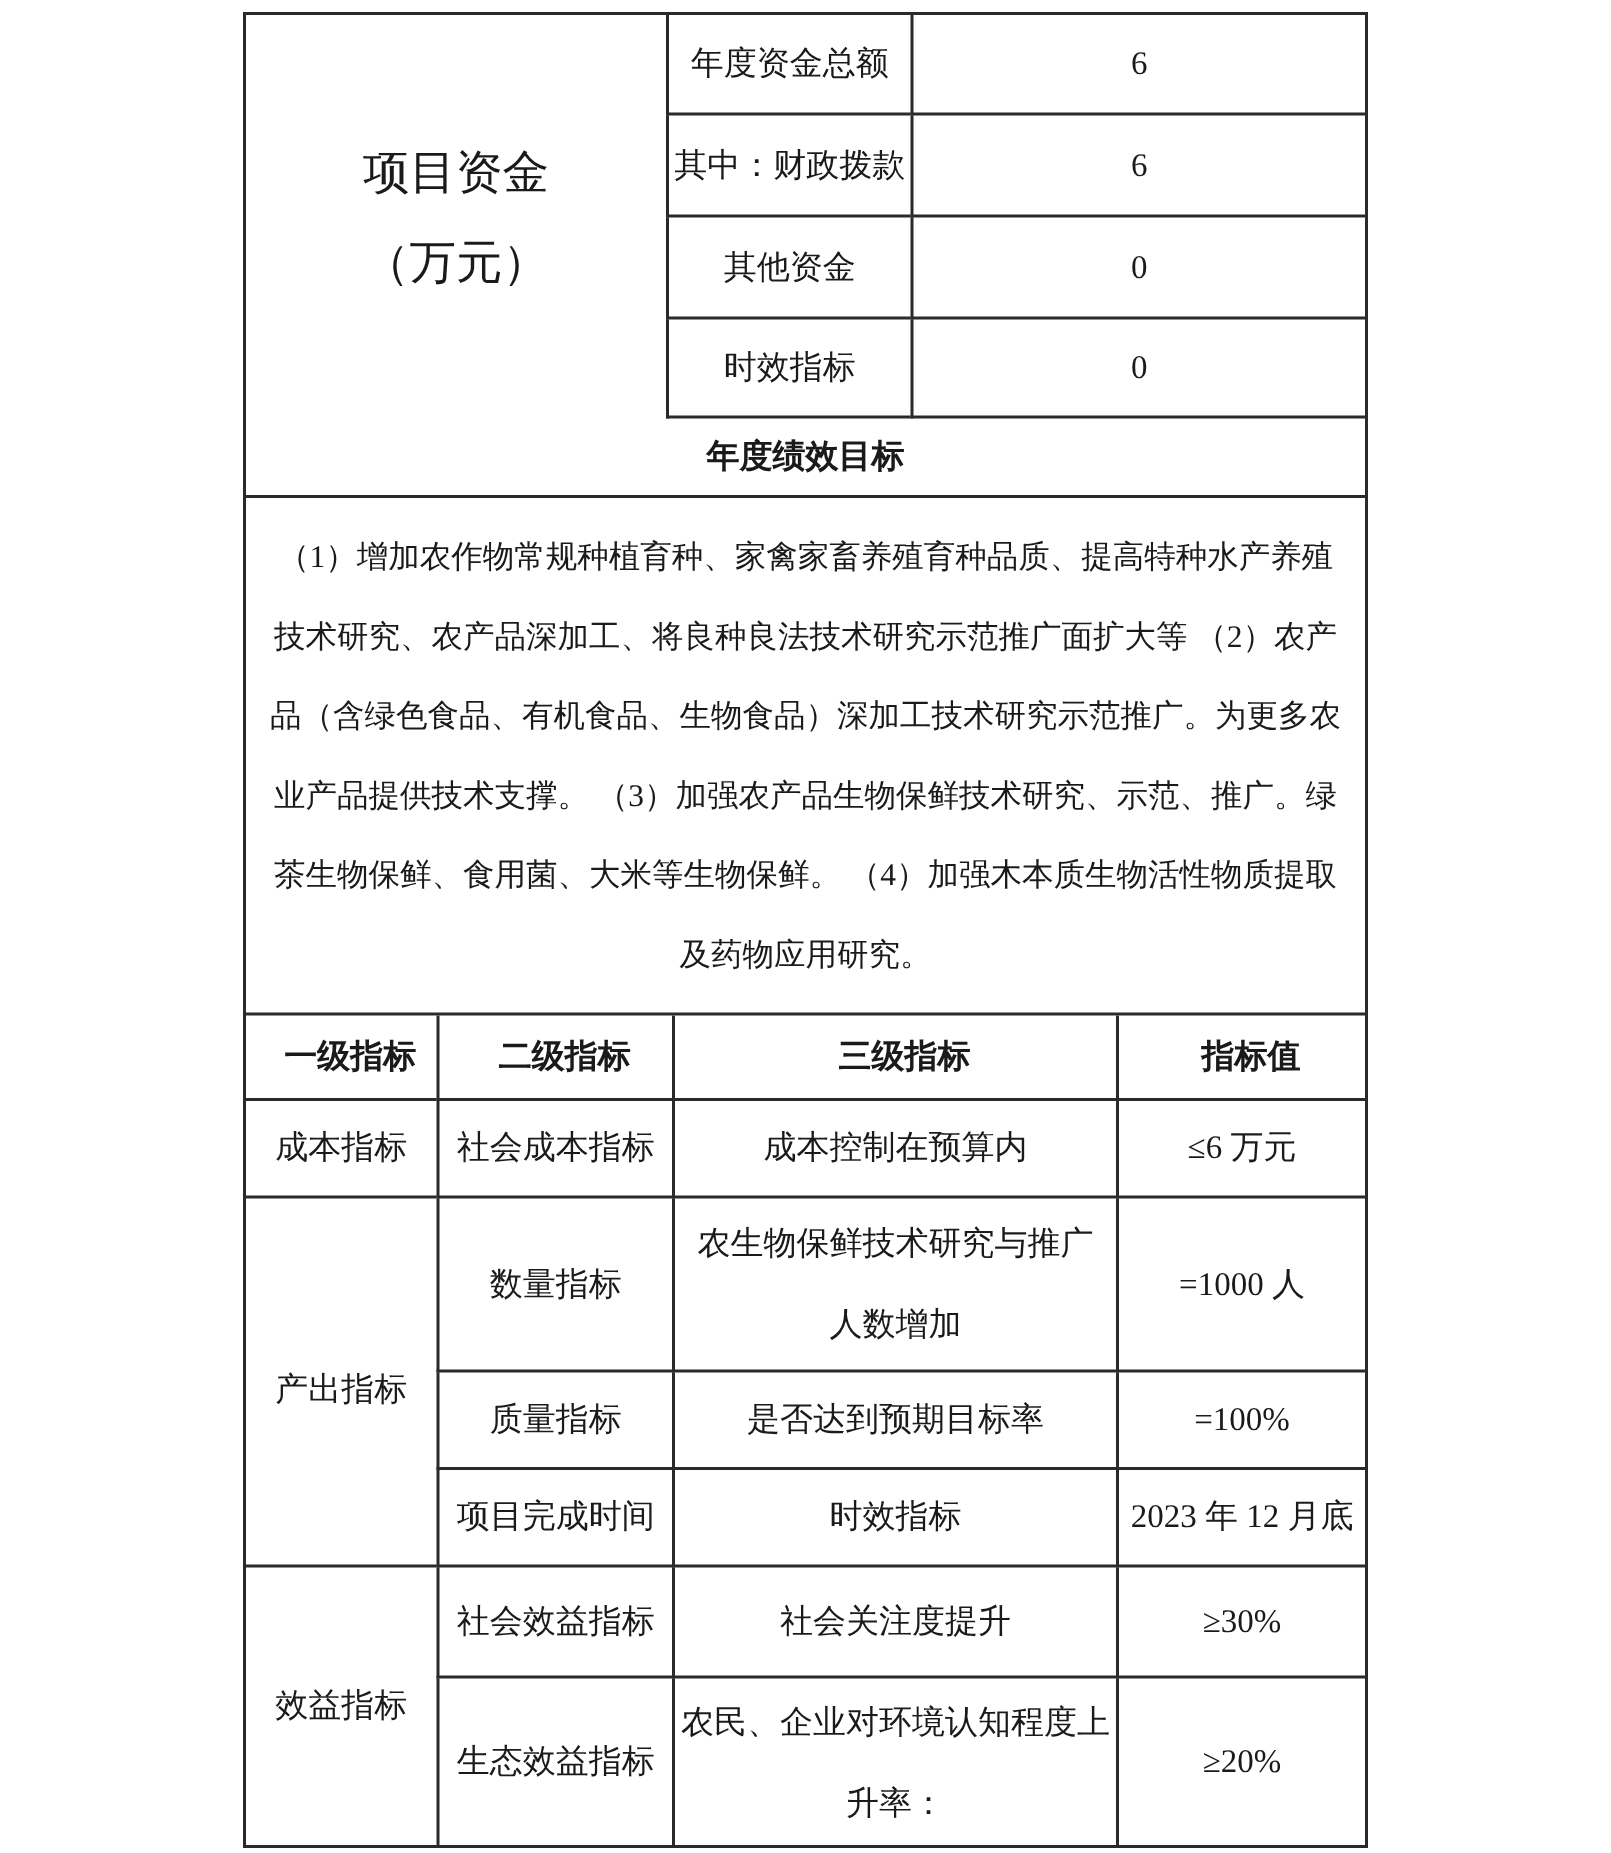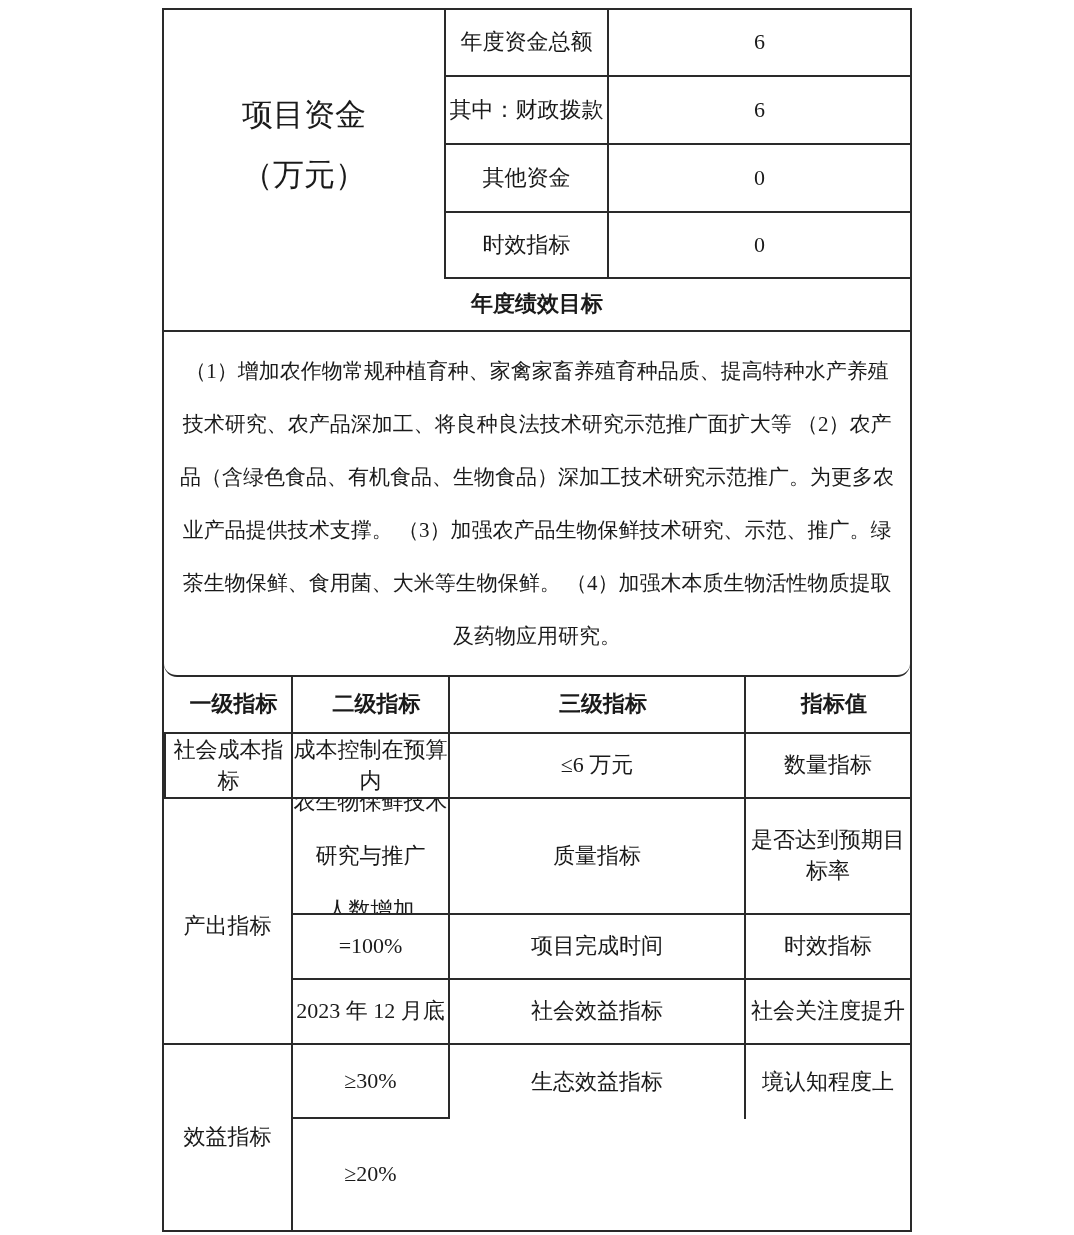--- a/index.html
+++ b/index.html
@@ -59,21 +59,20 @@
   .sec-b{
     height:53px;
     font-size:22px;
   }
   
   .sec-c{
     height:345px;
     font-size:21px;
     line-height:53px;
     padding:0 14px;
-    border-radius:13px;
   }
   
   .sec-d{
     display:grid;
     grid-template-columns:127px 157px 296px 166px;
     grid-template-rows:57px 65px 116px 65px 65px 74px 111px;
   }
   .lv1-output{grid-column:1;grid-row:3 / 6;margin-top:10px;}
   .lv1-benefit{grid-column:1;grid-row:6 / 8;}
   .multiline3{line-height:54px;}
@@ -111,29 +110,31 @@
 茶生物保鲜、食用菌、大米等生物保鲜。 （4）加强木本质生物活性物质提取
 及药物应用研究。</div>
 
     <div class="sec-d">
 
       <div class="cell bb bold hdr">一级指标</div>
       <div class="cell bl bb bold hdr">二级指标</div>
       <div class="cell bl bb bold hdr">三级指标</div>
       <div class="cell bl bb bold hdr">指标值</div>
 
+      <div class="cell bb">成本指标</div>
       <div class="cell bl bb">社会成本指标</div>
       <div class="cell bl bb">成本控制在预算内</div>
       <div class="cell bl bb">≤6 万元</div>
 
       <div class="cell bb lv1-output">产出指标</div>
 
       <div class="cell bl bb">数量指标</div>
       <div class="cell bl bb prelines multiline3">农生物保鲜技术研究与推广
 人数增加</div>
+      <div class="cell bl bb">=1000 人</div>
 
       <div class="cell bl bb">质量指标</div>
       <div class="cell bl bb">是否达到预期目标率</div>
       <div class="cell bl bb">=100%</div>
 
       <div class="cell bl bb">项目完成时间</div>
       <div class="cell bl bb">时效指标</div>
       <div class="cell bl bb">2023 年 12 月底</div>
 
       <div class="cell lv1-benefit">效益指标</div>

